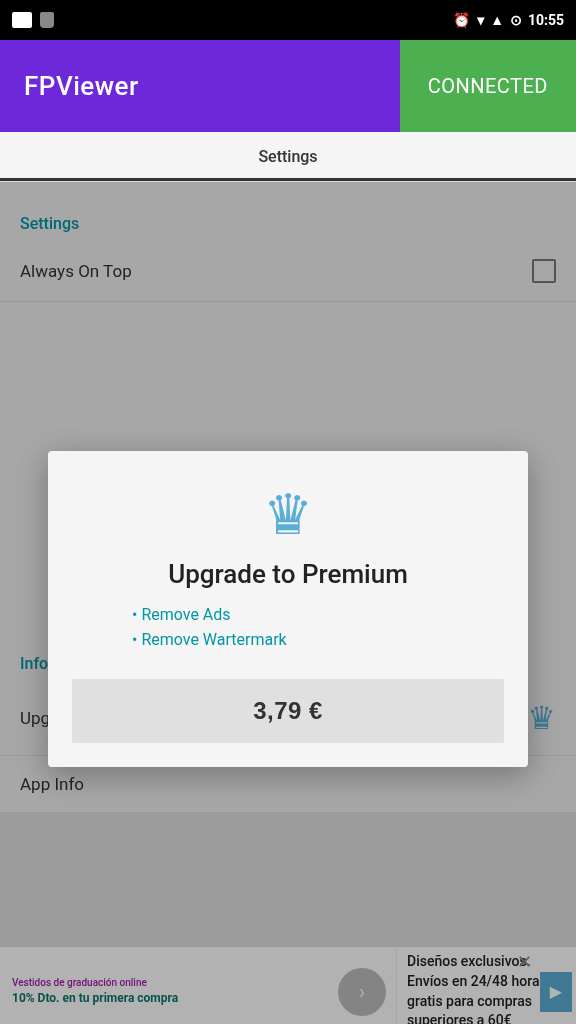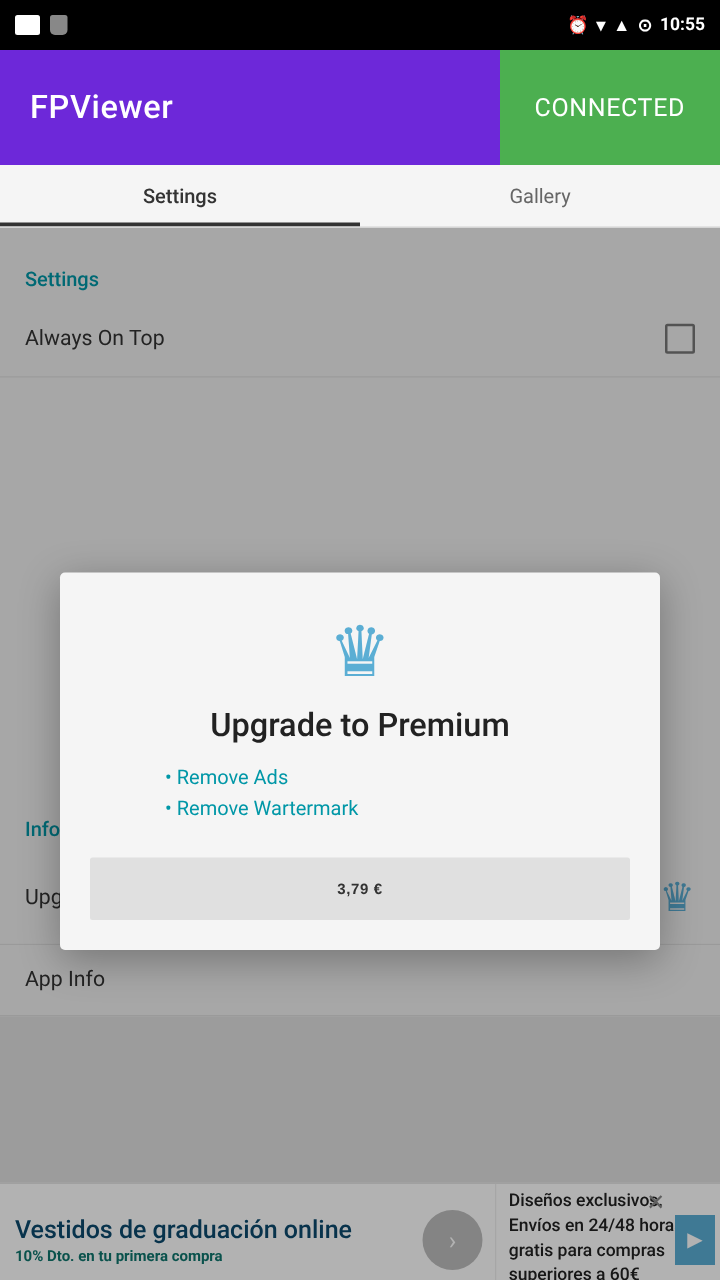--- a/index.html
+++ b/index.html
@@ -203,21 +203,21 @@
     .dialog-features li::before {
       content: '• ';
     }
 
     .price-btn {
       background: #e0e0e0;
       border: none;
       border-radius: 2px;
       padding: 18px 0;
       width: 100%;
-      font-size: 12px;
+      font-size: 24px;
       font-weight: bold;
       color: #333;
       cursor: pointer;
       letter-spacing: 0.5px;
     }
 
     
     .below-dialog {
       padding-top: 0;
     }
@@ -254,23 +254,23 @@
       overflow: hidden;
     }
     .ad-left {
       flex: 1;
       padding: 8px 12px;
       font-size: 14px;
       color: #333;
       line-height: 1.4;
     }
     .ad-left .ad-title {
-      font-size: 20px;
-      font-weight: 500;
-      color: #0c4a6e;
+      font-size: 10px;
+      font-weight: 500;
+      color: #a21caf;
     }
     .ad-left .ad-subtitle {
       font-size: 12px;
       color: #0f766e;
       font-weight: bold;
     }
     .ad-arrow-btn {
       width: 48px;
       height: 48px;
       border-radius: 50%;
@@ -343,23 +343,20 @@
 </div>
 
 <div class="app-bar">
   <div class="app-title">FPViewer</div>
   <div class="connected-btn">CONNECTED</div>
 </div>
 
 <div class="tabs">
   <div class="tab active">
     <span>Settings</span>
-  </div>
-  <div class="tab">
-    <span>Gallery</span>
   </div>
 </div>
 
 <div class="content-wrapper">
 
   <div class="main-content">
     <div class="section-header">Settings</div>
     <div class="settings-row">
       <span class="settings-row-label">Always On Top</span>
       <div class="checkbox"></div>

